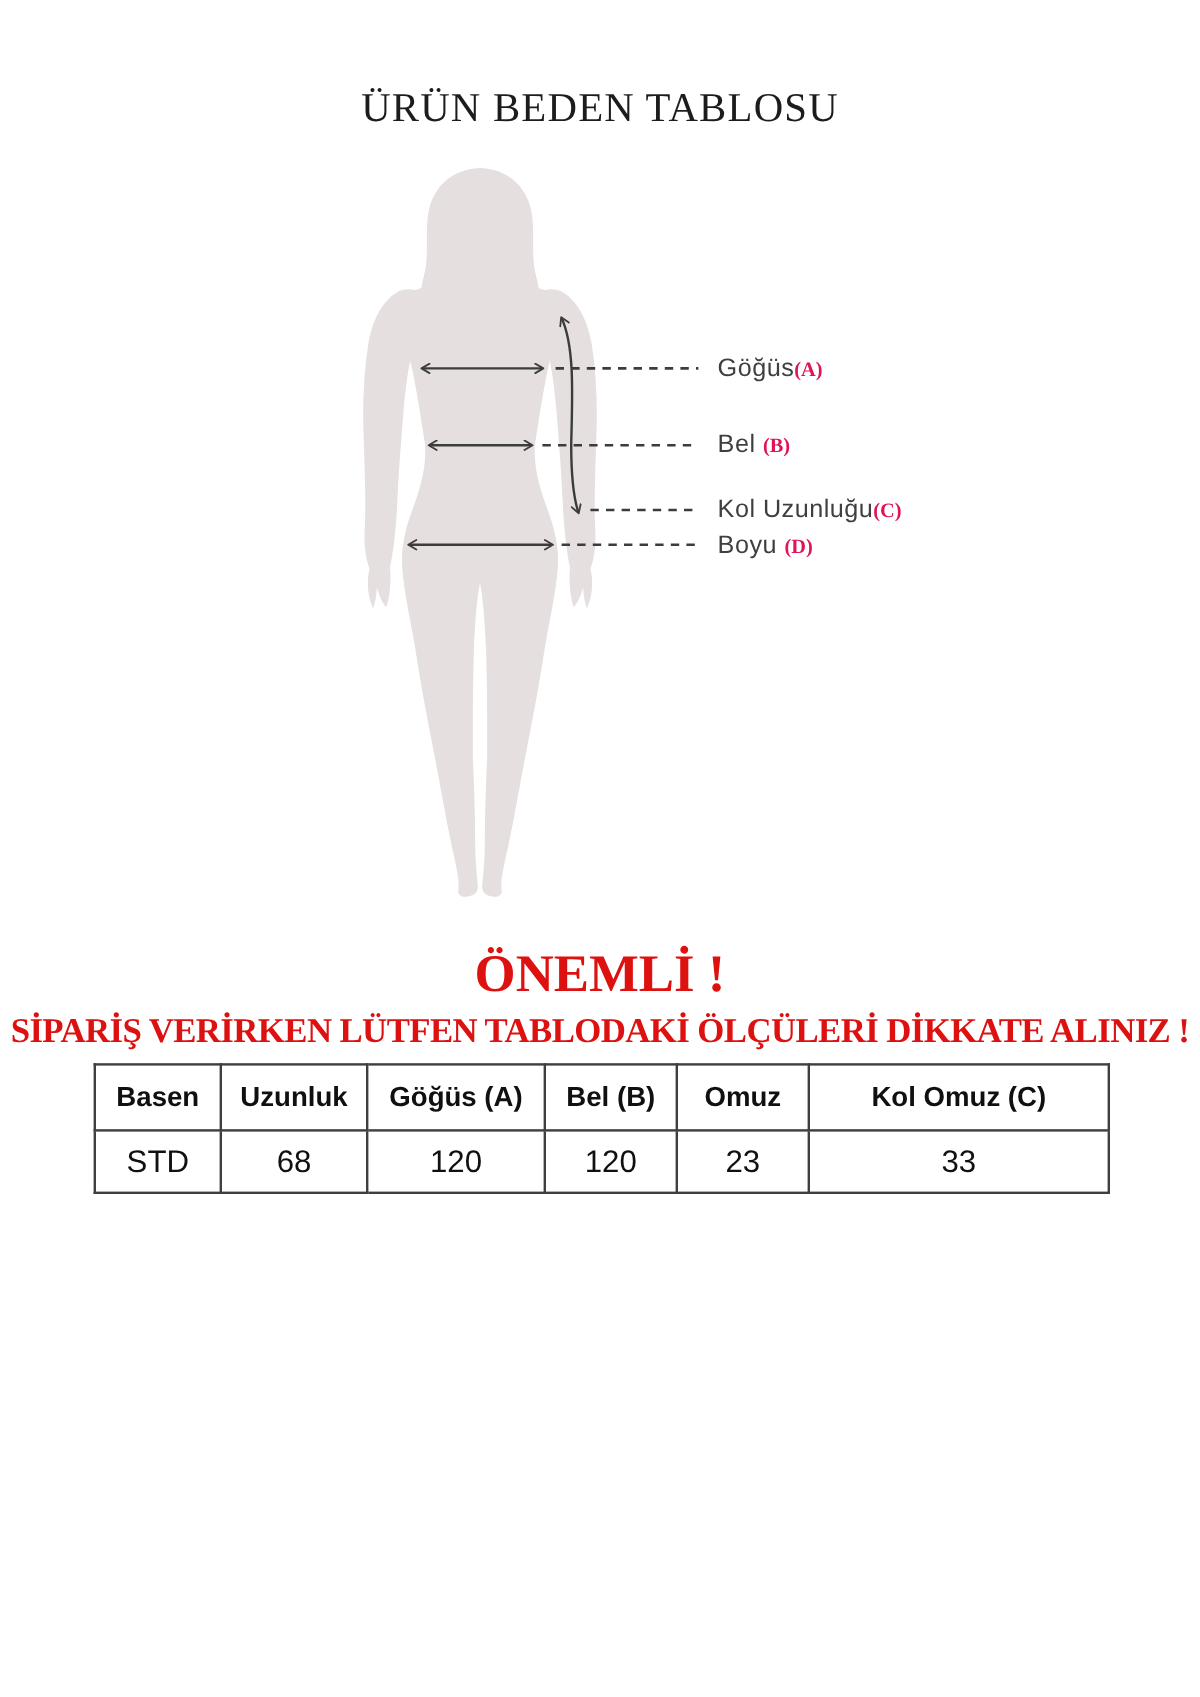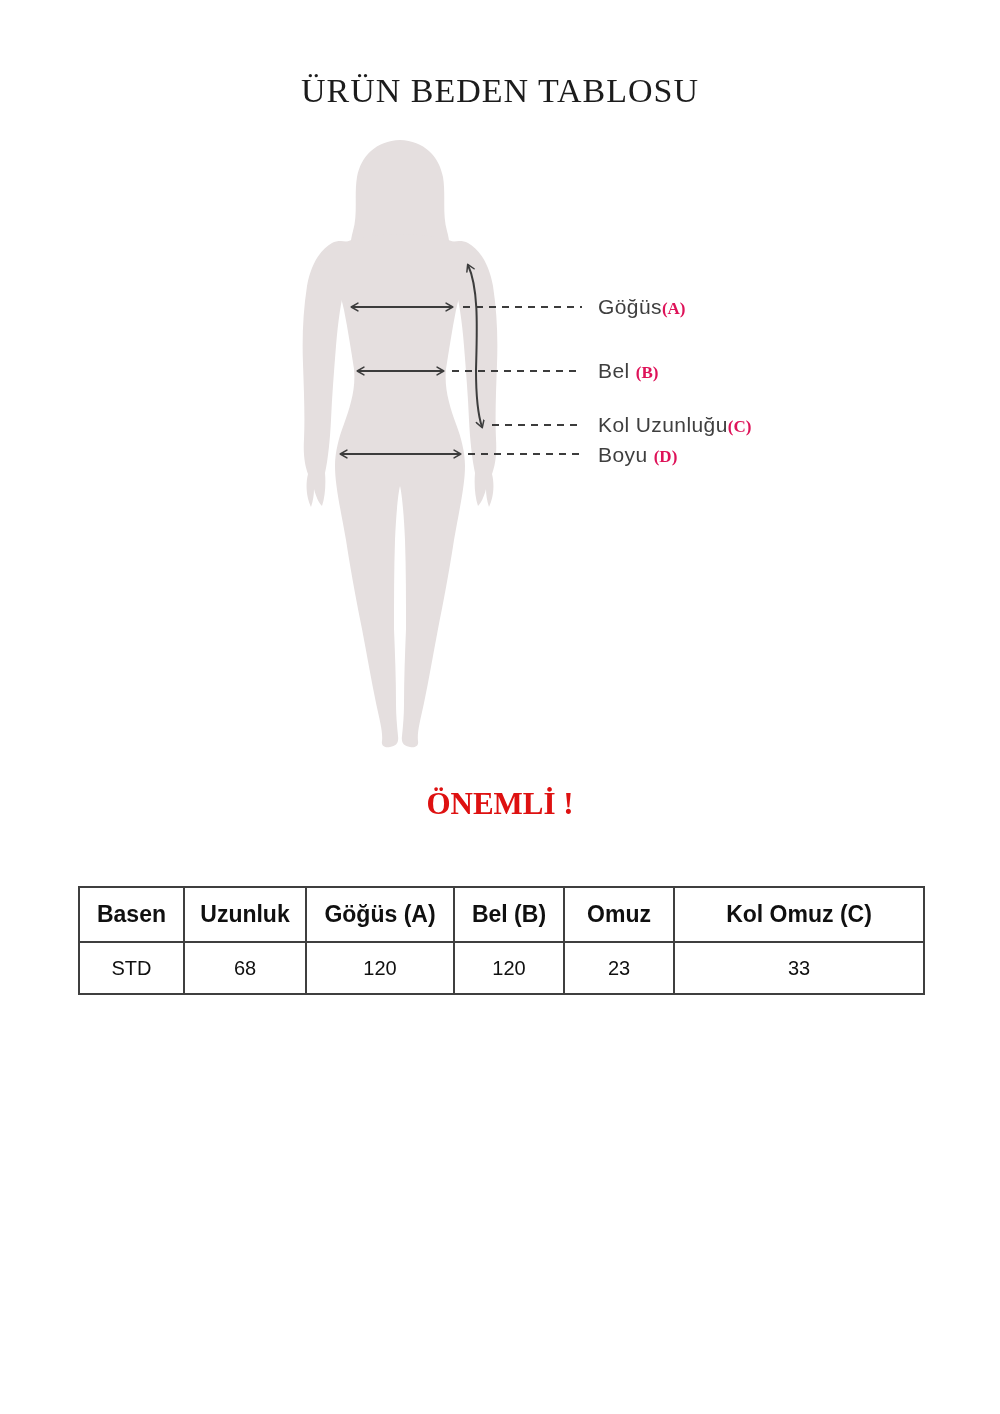--- a/index.html
+++ b/index.html
@@ -19,39 +19,39 @@
   .measure-label {
     position:absolute; left:598px; height:24px; line-height:24px; white-space:nowrap;
     font-size:21px; letter-spacing:0.4px; color:#3f3f3f;text-align:right;
   }
   .mcode {
     font-family:"Liberation Serif", serif; font-weight:700; font-size:17px;
     color:#de1359; color:var(--accent-pink,#de1359); letter-spacing:0;
   }
   .onemli {
     position:absolute; top:786px; left:0; width:1000px; text-align:center;
-    font-family:"Liberation Serif", serif; font-weight:700; font-size:31px;
+    font-family:"Liberation Serif", serif; font-weight:700; font-size:44px;
     color:#de1111; color:var(--alert-red,#de1111);
   }
   .warning {
     position:absolute; top:843px; left:0; width:1000px; text-align:center;
     font-family:"Liberation Serif", serif; font-weight:700; font-size:29px;
     letter-spacing:-0.5px; white-space:nowrap;
     color:#de1111; color:var(--alert-red,#de1111);
   }
   .size-table {
     position:absolute; left:78px; top:886px; width:845px;
     border-collapse:collapse; table-layout:fixed;
   }
   .size-table th, .size-table td {
     border:2px solid #3f3f3f; text-align:center; vertical-align:middle;
     font-family:"Liberation Sans", sans-serif; color:#101010; padding:0;
   }
   .size-table th { height:53px; font-size:23px; font-weight:700; }
-  .size-table td { height:50px; font-size:20px; font-weight:400; }
+  .size-table td { height:50px; font-size:26px; font-weight:400; }
 </style>
 </head>
 <body>
 
 <div class="page">
 
   <h1 class="title">ÜRÜN BEDEN TABLOSU</h1>
 
   <svg class="diagram-svg" width="1000" height="1414" viewBox="0 0 1000 1414">
     <defs>
@@ -126,20 +126,21 @@
     <span>Bel </span><span class="mcode">(B)</span>
   </div>
   <div class="measure-label" style="top:413px">
     <span>Kol Uzunluğu</span><span class="mcode">(C)</span>
   </div>
   <div class="measure-label" style="top:443px">
     <span>Boyu </span><span class="mcode">(D)</span>
   </div>
 
   <div class="onemli">ÖNEMLİ !</div>
+  <div class="warning">SİPARİŞ VERİRKEN LÜTFEN TABLODAKİ ÖLÇÜLERİ DİKKATE ALINIZ !</div>
 
   <table class="size-table">
     <colgroup>
       <col style="width:105px">
         <col style="width:122px">
         <col style="width:148px">
       <col style="width:110px">
         <col style="width:110px">
         <col style="width:250px">
     </colgroup>

